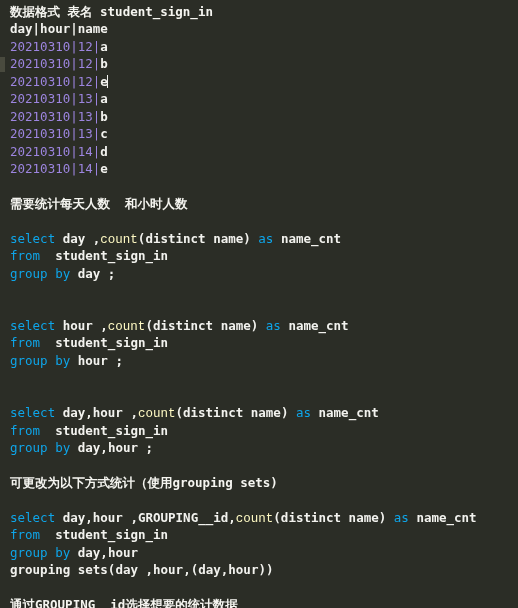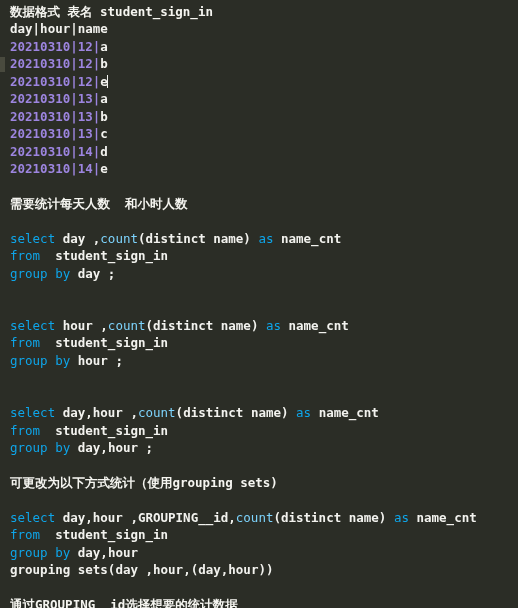--- a/index.html
+++ b/index.html
@@ -45,22 +45,22 @@
   }
 
   .line {
     height: 17.45px;
     white-space: pre;
     color: #e8e8e4;
   }
 
   
   .t-kw   { color: #0ea5e9; }
-  .t-fn   { color: #7dd3fc; }
-  .t-num  { color: #9d85e0; font-weight: bold; }
+  .t-fn   { color: #fef9c3; font-family: Liberation Mono, monospace; }
+  .t-num  { color: #9d85e0; font-weight: normal; }
   .t-plain{ color: #f2f2ee; font-weight: bold; }
   .t-cn   { color: #f5f5f0; font-weight: bold; }
 
   .blank { height: 17.45px; }
 
   
   .caret {
     display: inline-block;
     width: 1px;
     height: 13px;

